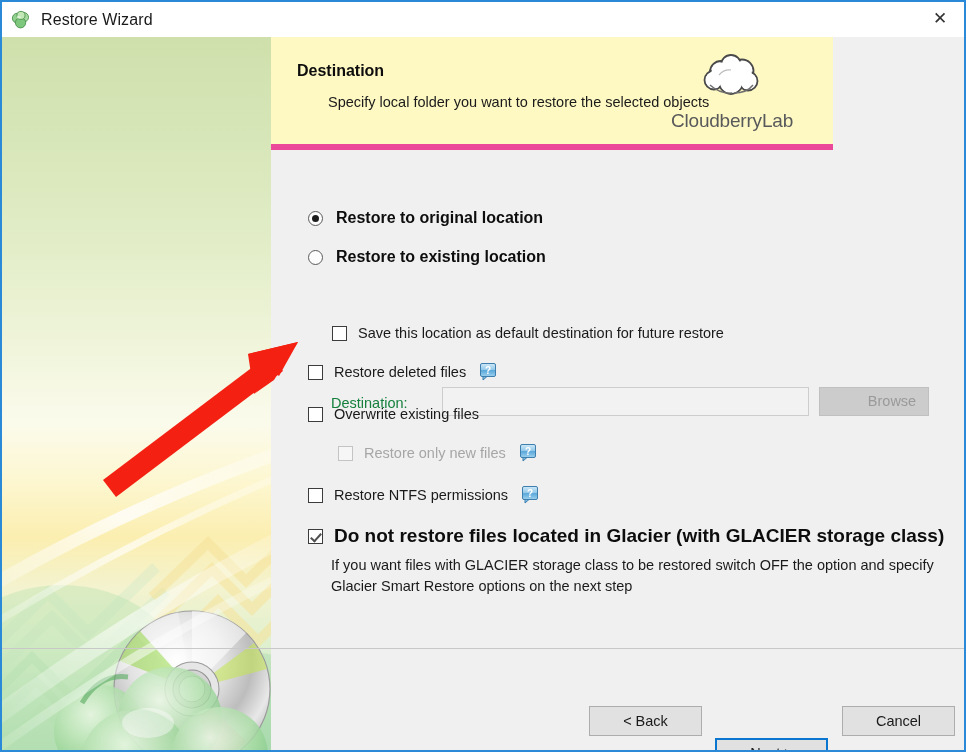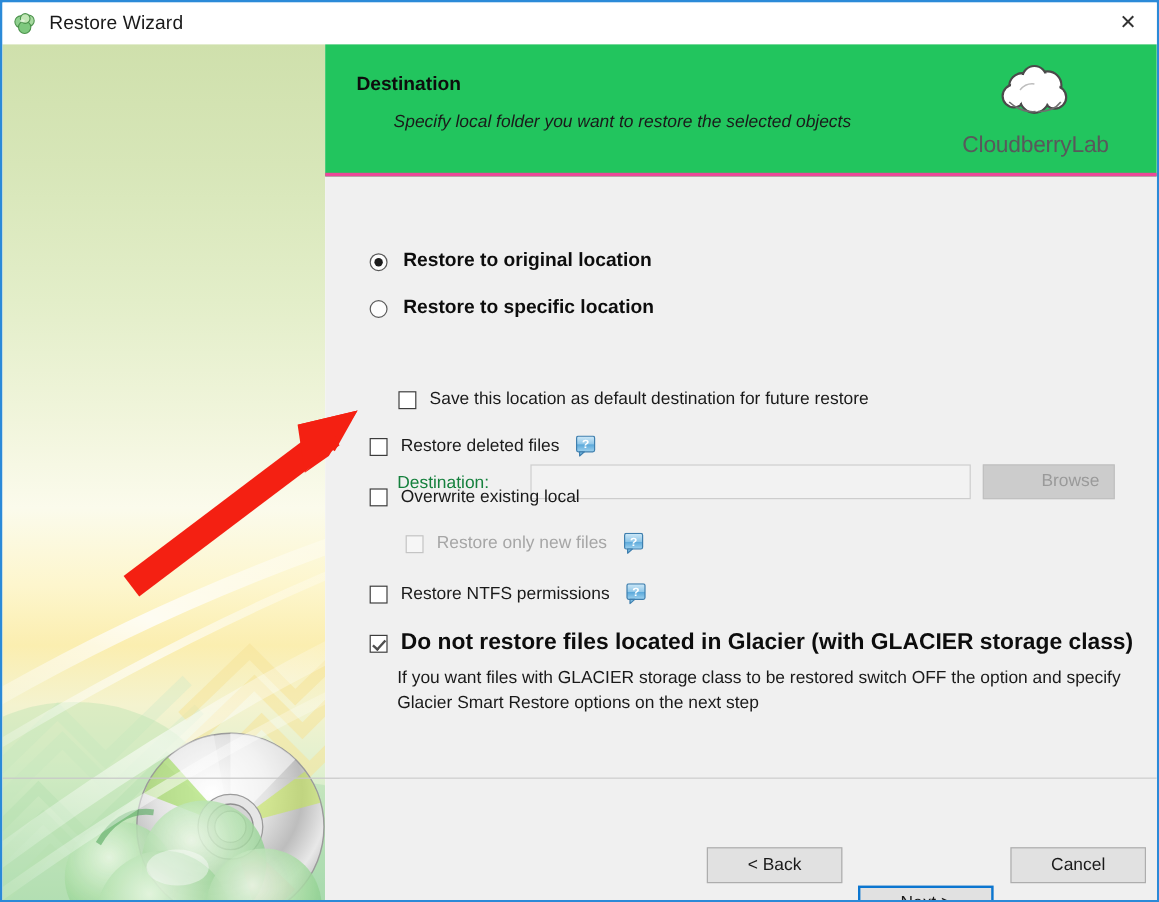--- a/index.html
+++ b/index.html
@@ -87,42 +87,41 @@
     position: absolute;
     left: 269px;
     top: 35px;
     width: 693px;
     height: 715px;
     background: #f0f0f0;
   }
   .header-band {
     position: absolute;
     left: 0; top: 0;
-    width: 693px;
+    width: 562px;
     height: 107px;
-    background: #22c55e;
-    border-bottom: 3px solid #ec4899;
+    background: #fef9c3;
+    border-bottom: 6px solid #ec4899;
   }
   .hdr-title {
     position: absolute;
     left: 26px;
     top: 25px;
     font-size: 16px;
     font-weight: bold;
     color: #0d0d0d;
   }
   .hdr-sub {
     position: absolute;
     left: 57px;
     top: 56px;
     width: 420px;
     font-size: 14.5px;
     line-height: 19px;
     color: #1a1a1a;
-    font-style: italic;
   }
   .logo-wrap {
     position: absolute;
     right: 16px;
     top: 15px;
     width: 170px;
     text-align: center;
   }
   .logo-name {
     font-size: 19px;
@@ -420,21 +419,21 @@
 
     <div class="options">
 
       <div class="row" style="left:37px; top:64px;">
         <span class="radio on"></span>
         <span class="radio-label">Restore to original location</span>
       </div>
 
       <div class="row" style="left:37px; top:103px;">
         <span class="radio"></span>
-        <span class="radio-label">Restore to specific location</span>
+        <span class="radio-label">Restore to existing location</span>
       </div>
 
       <div class="dest-label">Destination:</div>
       <input class="dest-input" type="text" disabled="" placeholder="" style="">
       <div class="browse-btn">Browse</div>
 
       <div class="row" style="left:61px; top:180px;">
         <span class="cb"></span>
         <span class="cb-label">Save this location as default destination for future restore</span>
       </div>
@@ -454,21 +453,21 @@
               </defs>
             <rect x="1.5" y="0.5" width="15" height="13" rx="1.5" fill="url(#hg1)" stroke="#3f7fae" stroke-width="1"></rect>
             <path d="M4 13.5 L4 17 L8 13.5 Z" fill="#7bbde4" stroke="#3f7fae" stroke-width="1" stroke-linejoin="round"></path>
             <text x="9" y="10.6" font-family="Liberation Sans, sans-serif" font-size="10" font-weight="bold" fill="#ffffff" text-anchor="middle">?</text>
           </svg>
         </span>
       </div>
 
       <div class="row" style="left:37px; top:261px;">
         <span class="cb"></span>
-        <span class="cb-label">Overwrite existing local</span>
+        <span class="cb-label">Overwrite existing files</span>
       </div>
 
       <div class="row" style="left:67px; top:299px;">
         <span class="cb disabled"></span>
         <span class="cb-label muted">Restore only new files</span>
         <span class="help">
           <svg width="19" height="18" viewBox="0 0 19 18">
             <rect x="1.5" y="0.5" width="15" height="13" rx="1.5" fill="url(#hg1)" stroke="#3f7fae" stroke-width="1"></rect>
             <path d="M4 13.5 L4 17 L8 13.5 Z" fill="#7bbde4" stroke="#3f7fae" stroke-width="1" stroke-linejoin="round"></path>
             <text x="9" y="10.6" font-family="Liberation Sans, sans-serif" font-size="10" font-weight="bold" fill="#ffffff" text-anchor="middle">?</text>

